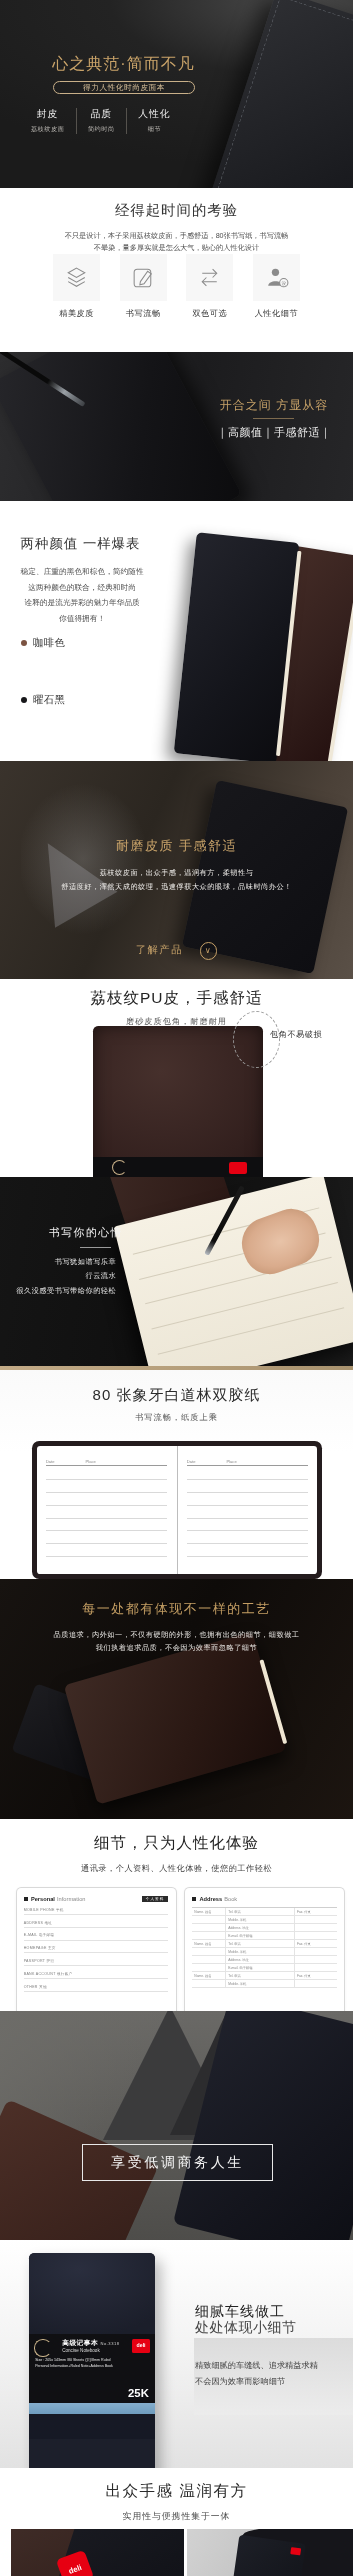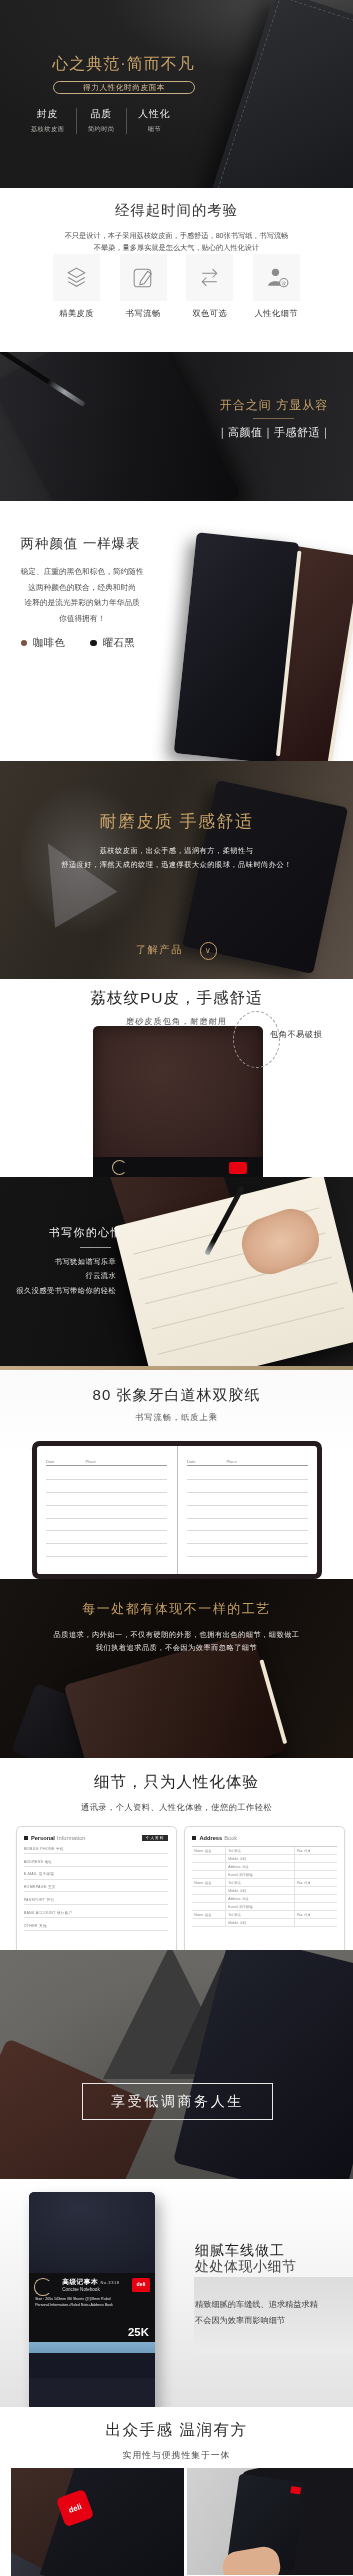--- a/index.html
+++ b/index.html
@@ -42,39 +42,39 @@
     background:linear-gradient(90deg,#0a0a0a 60%, #9aa0a6 78%, #3c3f43 100%); border-radius:2.1px; }
   .s3-title { position:absolute; left:202px; top:45px; width:144px; text-align:center;
     color:#c7a268; font-size:12px; letter-spacing:1px; }
   .s3-hr { position:absolute; left:253px; top:66px; width:41px; height:0.5px; background:#7d6a4e; }
   .s3-tags { position:absolute; left:202px; top:73px; width:144px; text-align:center; color:#eee; font-size:11px; letter-spacing:0.5px; }
 
   
   .s4 { height:260px; background:#fff; }
   .s4-title { position:absolute; left:20.6px; top:34px; font-size:13.4px; color:#333; letter-spacing:1px; }
   .s4-p { position:absolute; left:20.6px; top:63px; font-size:7.7px; color:#4f4f4f; line-height:15.5px;text-align:center; }
-  .s4-dots { position:absolute; left:20.6px; top:135px; display:flex; gap:25px; }
+  .s4-dots { position:absolute; left:20.6px; top:135px; display:flex; gap:43px;flex-direction:column; }
   .s4-dot { display:flex; align-items:center; font-size:10.3px; color:#333; letter-spacing:0.5px; }
   .s4-dot i { width:6.2px; height:6.2px; border-radius:50%; margin-right:6.2px; }
   .s4 .bk { position:absolute; border-radius:5.2px; }
   .s4 .bk.brown { left:242px; top:46px; width:103px; height:216px; transform:rotate(9deg);
     background:linear-gradient(125deg,#4a302a 0%,#34201d 60%,#24100f 100%); box-shadow:-5.2px 7.2px 14.4px rgba(0,0,0,.35); }
   .s4 .bk.black { left:185px; top:36px; width:103px; height:222px; transform:rotate(6deg);
     background:linear-gradient(125deg,#23242c 0%,#14151b 60%,#0c0c10 100%); box-shadow:-6.2px 8.2px 15.5px rgba(0,0,0,.45); }
   .s4 .bk .pg { position:absolute; right:-2.6px; top:8.2px; width:3.6px; height:calc(100% - 16.5px); background:#efe8d8; border-radius:1.5px; }
 
   
   .s5 { height:218px; background:linear-gradient(115deg,#3a332c 0%, #2b2620 40%, #4b4138 75%, #5a5047 100%); text-align:center; }
   .s5 .lamp { position:absolute; left:20.6px; top:-10.3px; width:155px; height:216px;
     background:radial-gradient(60% 50% at 40% 50%, rgba(190,190,190,.25), rgba(0,0,0,0) 70%); }
   .s5 .cone { position:absolute; left:31px; top:77px; width:0; height:0; border-left:36px solid transparent;
     border-right:36px solid transparent; border-bottom:77px solid rgba(160,160,165,.35); transform:rotate(-30deg); }
   .s5 .nb { position:absolute; right:20.6px; top:31px; width:134px; height:170px; transform:rotate(12deg);
     background:linear-gradient(125deg,#17171b 0%,#0e0e12 100%); border-radius:5.2px; box-shadow:-7.2px 8.2px 15.5px rgba(0,0,0,.5); }
-  .s5-title { position:relative; padding-top:49px; color:#c7a269; font-size:17px; letter-spacing:1.5px; }
+  .s5-title { position:relative; padding-top:76px; color:#c7a269; font-size:13px; letter-spacing:1.5px; }
   .s5-p { position:relative; margin-top:11.3px; color:#f1efec; font-size:7.2px; line-height:13.4px; letter-spacing:0.5px; }
   .s5-cta { position:absolute; left:0; top:181px; width:353px; text-align:center; color:#c7a269; font-size:10.3px; letter-spacing:1.5px; }
   .s5-cta .circ { display:inline-block; width:17.5px; height:17.5px; border:0.5px solid #c7a269; border-radius:50%;
     line-height:16.5px; font-size:8.2px; margin-left:12.4px; vertical-align:middle; }
 
   
   .s6 { height:198px; background:#fff; text-align:center; }
   .s6-title { padding-top:9.3px; font-size:15.5px; color:#222; letter-spacing:1px; }
   .s6-sub { margin-top:7.2px; font-size:8.2px; color:#555; letter-spacing:1px; }
   .s6 .nb { position:absolute; left:93px; top:47px; width:170px; height:151px;
@@ -108,21 +108,21 @@
   .s8-sub { margin-top:7.2px; font-size:8.2px; color:#555; letter-spacing:1px; }
   .s8 .nb { position:absolute; left:32px; top:71px; width:290px; height:138px; background:#241c1e; border-radius:7.2px; padding:4.6px; }
   .s8 .pages { position:relative; width:100%; height:100%; background:#fff; border-radius:3.1px; display:flex; }
   .s8 .pg { position:relative; flex:1; padding:13.4px 9.3px 0 9.3px; }
   .s8 .pg + .pg { border-left:0.5px solid #bdbdbd; }
   .s8 .hd { display:flex; font-size:4.1px; color:#8a8a8a; border-bottom:0.5px solid #9a9a9a; padding-bottom:1.5px; text-align:left; }
   .s8 .hd b { font-weight:normal; margin-right:31px; }
   .s8 .ln { height:0.5px; background:#d9d9d9; margin-top:12.4px; }
 
   
-  .s9 { height:179px; background:linear-gradient(120deg,#171310 0%, #0e0b09 45%, #1c1510 100%); text-align:center; }
+  .s9 { height:240px; background:linear-gradient(120deg,#171310 0%, #0e0b09 45%, #1c1510 100%); text-align:center; }
   .s9 .nb { position:absolute; left:77px; top:77px; width:196px; height:124px; transform:rotate(-16deg);
     background:linear-gradient(125deg,#3e2a24 0%,#2a1813 60%,#1a0d0a 100%); border-radius:6.2px; box-shadow:0 9.3px 18.5px rgba(0,0,0,.6); }
   .s9 .nb .pg { position:absolute; right:-3.1px; bottom:7.2px; width:4.1px; height:70%; background:#efe6d2; border-radius:1.5px; transform:rotate(0deg); }
   .s9 .nb2 { position:absolute; left:20.6px; top:118px; width:93px; height:72px; transform:rotate(20deg);
     background:linear-gradient(125deg,#1c1c20 0%,#0d0d10 100%); border-radius:5.2px; }
   .s9-title { position:relative; padding-top:20.6px; color:#c49e63; font-size:13px; letter-spacing:1.5px; }
   .s9-p { position:relative; margin-top:10.3px; color:#e8e6e3; font-size:7.2px; line-height:13.4px; letter-spacing:0.5px; }
 
   
   .s10 { height:192px; background:#fff; text-align:center; }

